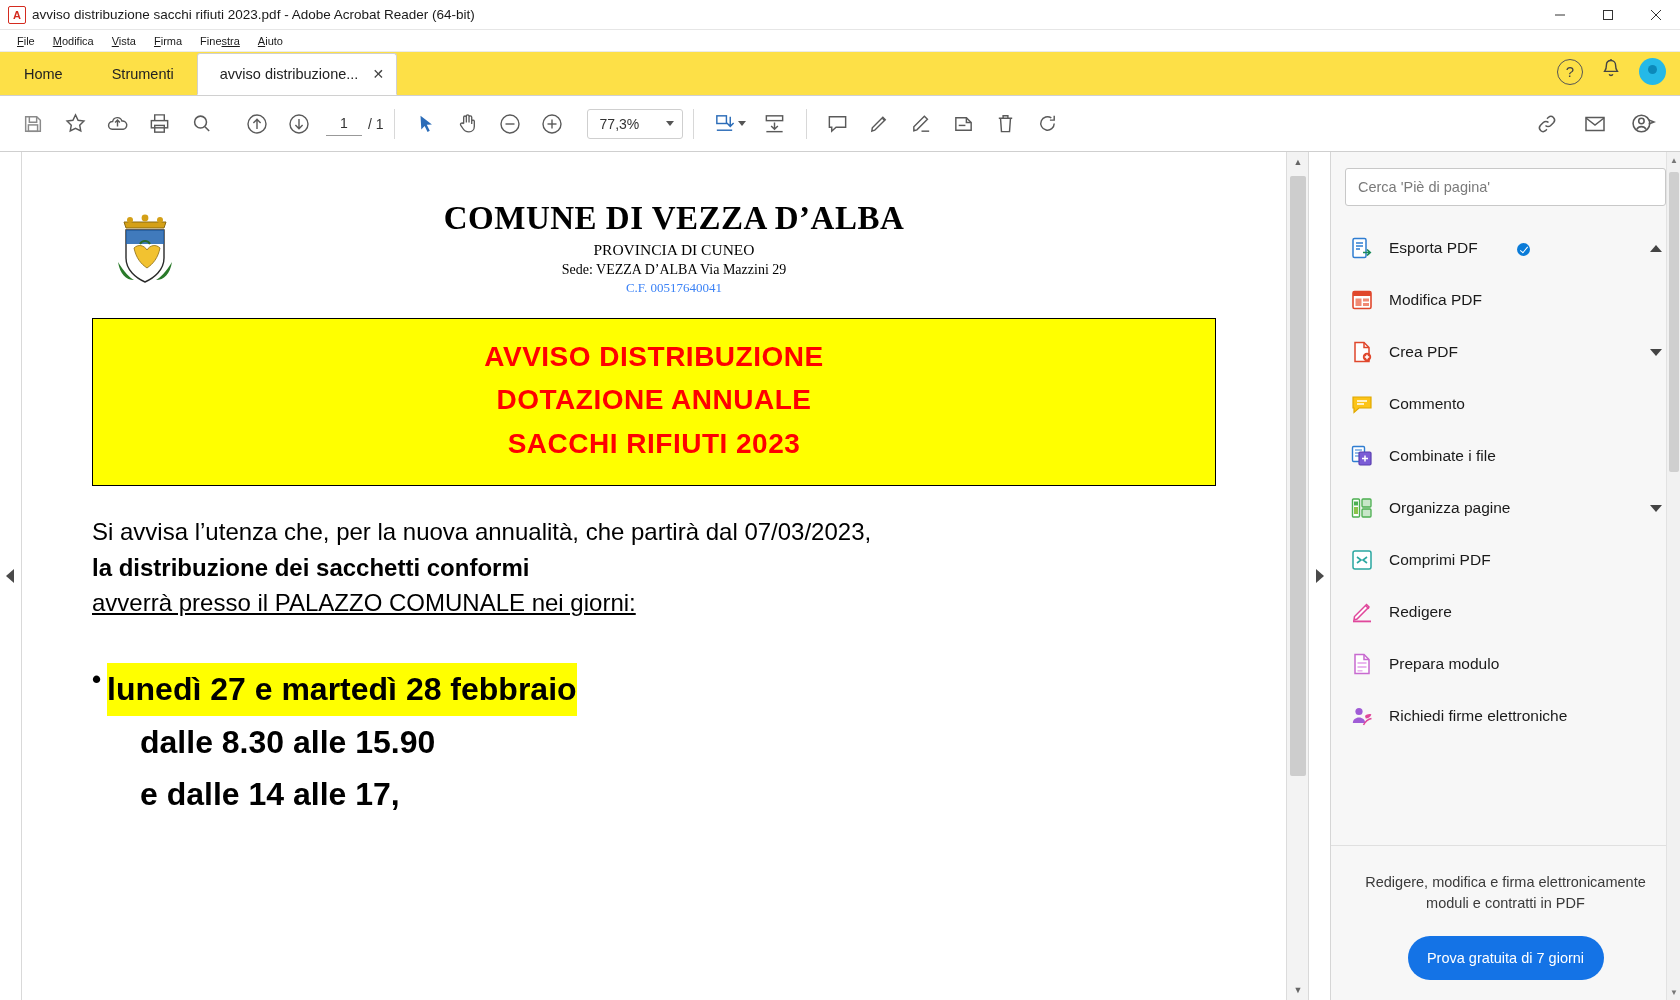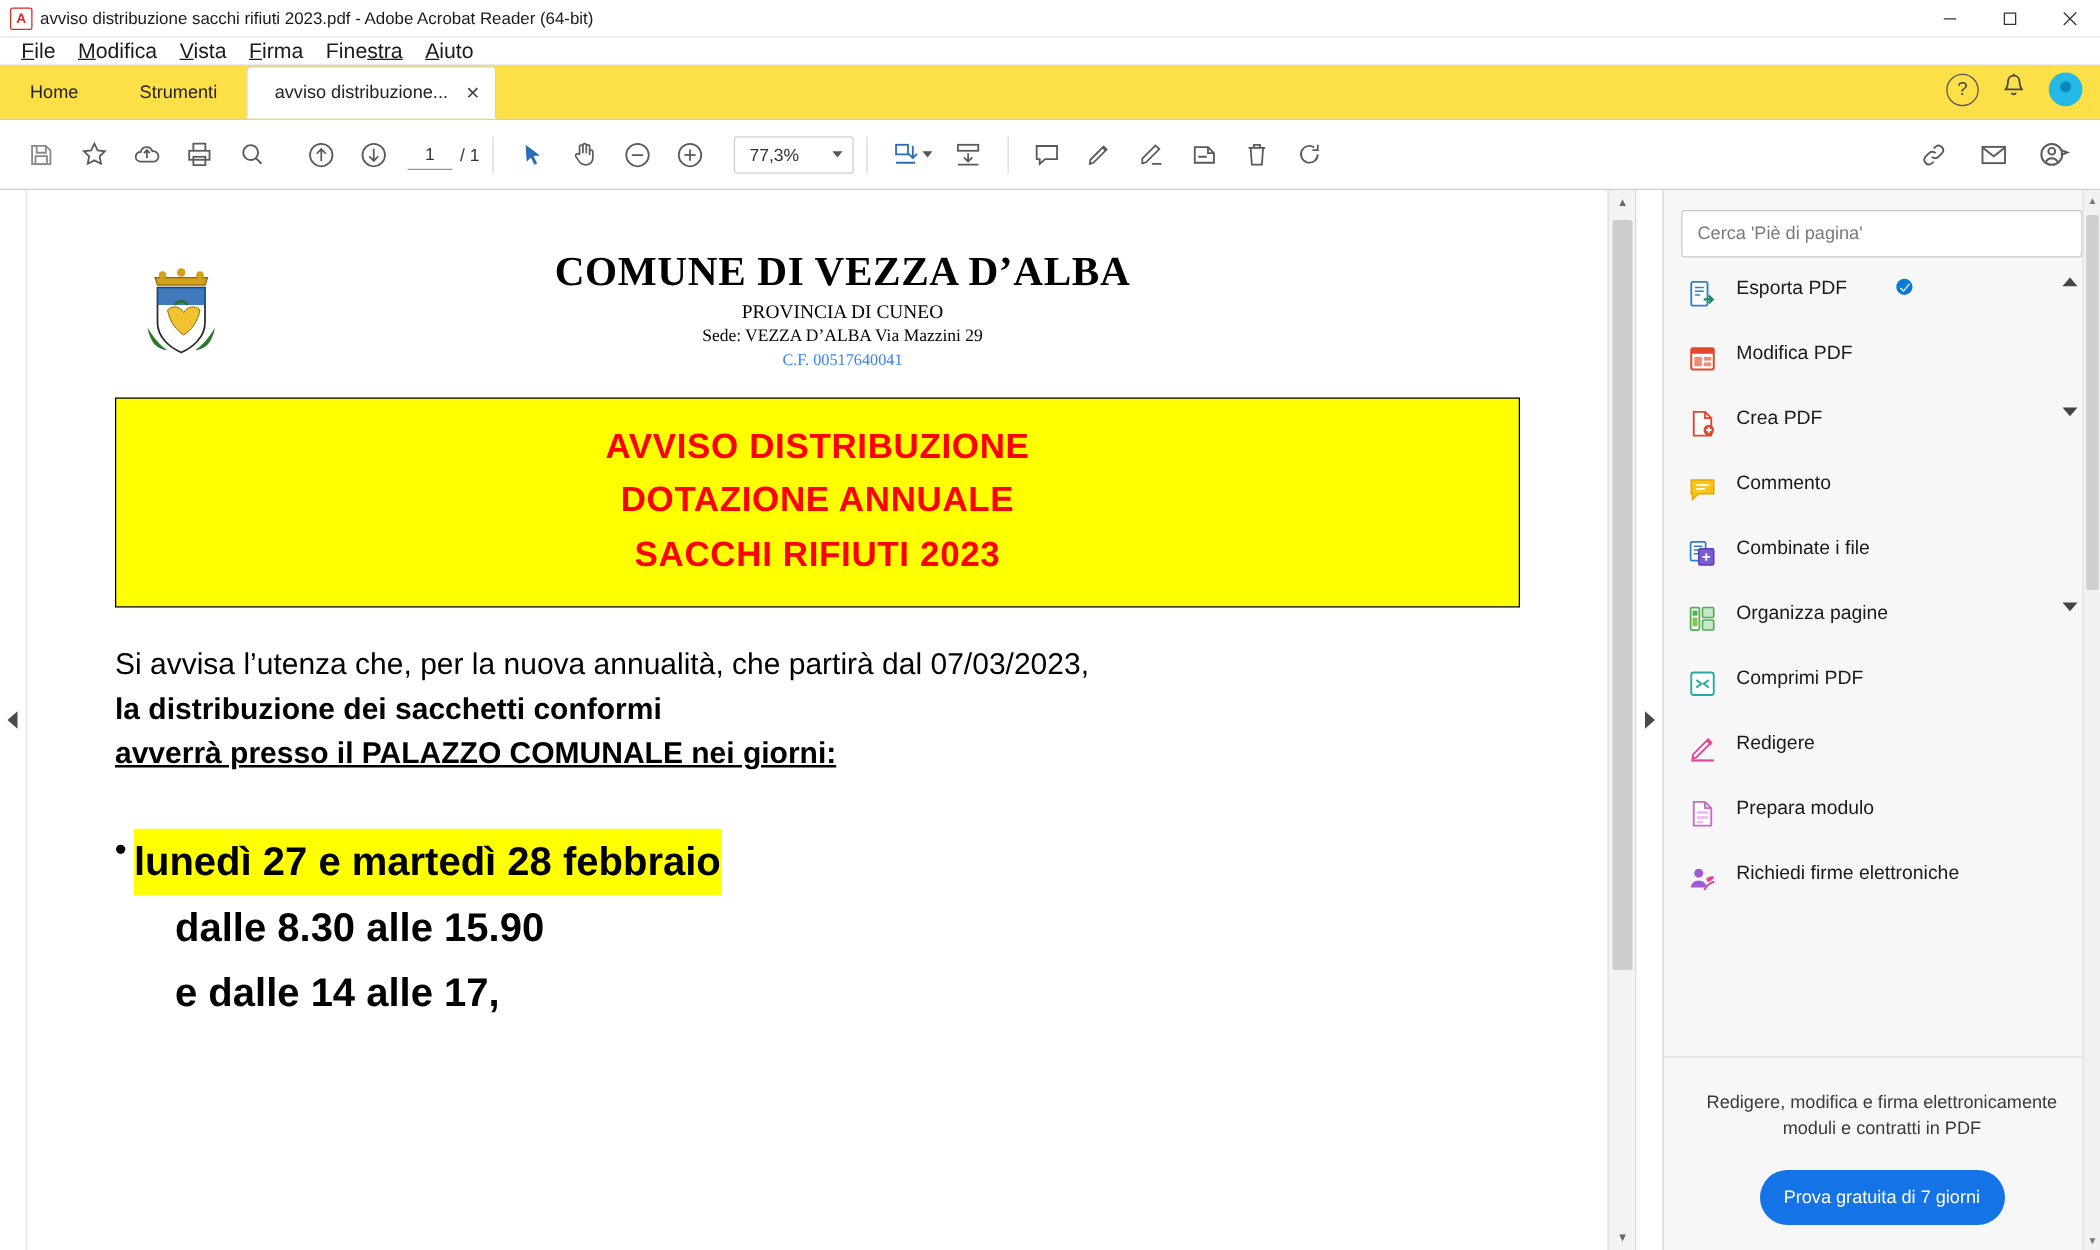--- a/index.html
+++ b/index.html
@@ -49,21 +49,21 @@
   
   .menubar {
     height: 22px;
     display: flex;
     align-items: center;
     padding-left: 8px;
     background: #ffffff;
     border-bottom: 1px solid #ebebeb;
   }
   .menu-item {
-    font-size: 17px;
+    font-size: 11px;
     color: #1a1a1a;
     padding: 2px 9px;
   }
   .menu-item .u { text-decoration: underline; }
 
   
   .tabbar {
     height: 44px;
     display: flex;
     align-items: flex-end;
@@ -246,21 +246,21 @@
     line-height: 1.55;
     letter-spacing: 0.5px;
   }
   .body-text {
     margin-top: 28px;
     font-size: 24px;
     color: #000;
     line-height: 1.48;
   }
   .body-text .b { font-weight: bold; }
-  .body-text .bu { font-weight: bold; text-decoration: underline; }
+  .body-text .bu { font-weight: normal; text-decoration: underline; }
   .bullet-block {
     margin-top: 42px;
     font-size: 32px;
     font-weight: bold;
     color: #000;
     line-height: 1.65;
   }
   .bullet-row { display: flex; align-items: flex-start; }
   .bullet-dot {
     font-size: 26px; line-height: 1.3; margin-right: 6px;
@@ -309,21 +309,21 @@
     padding: 0 12px;
     font-size: 14.5px; color: #7a7a7a;
   }
   .tools-list {
     flex: 1;
     overflow: hidden;
     padding-top: 6px;
   }
   .tool-row {
     height: 52px;
-    display: flex; 
+    display: flex; align-items: center;
     padding: 0 14px 0 18px;
     font-size: 15.5px;
     color: #1a1a1a;
   }
   .tool-ico {
     width: 26px; height: 26px;
     margin-right: 14px;
     display: flex; align-items: center; justify-content: center;
     flex: 0 0 26px;
   }

